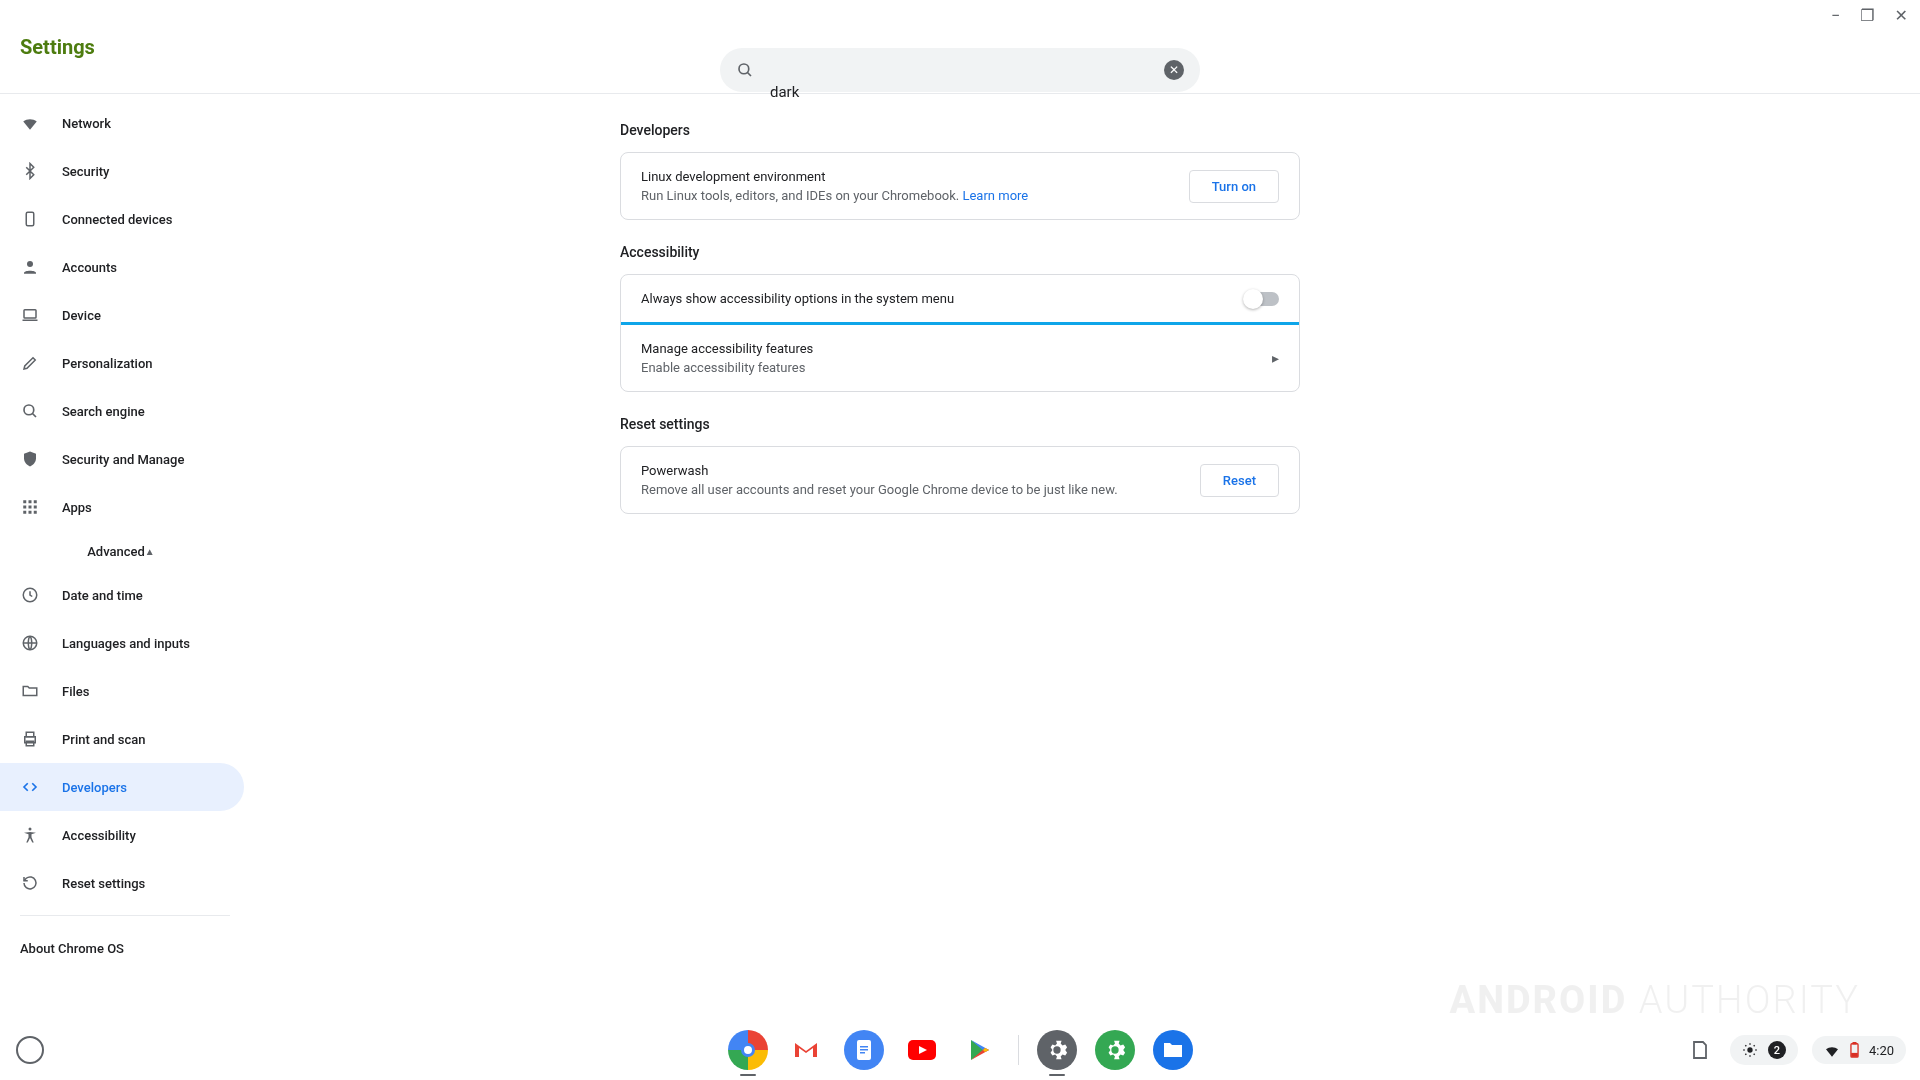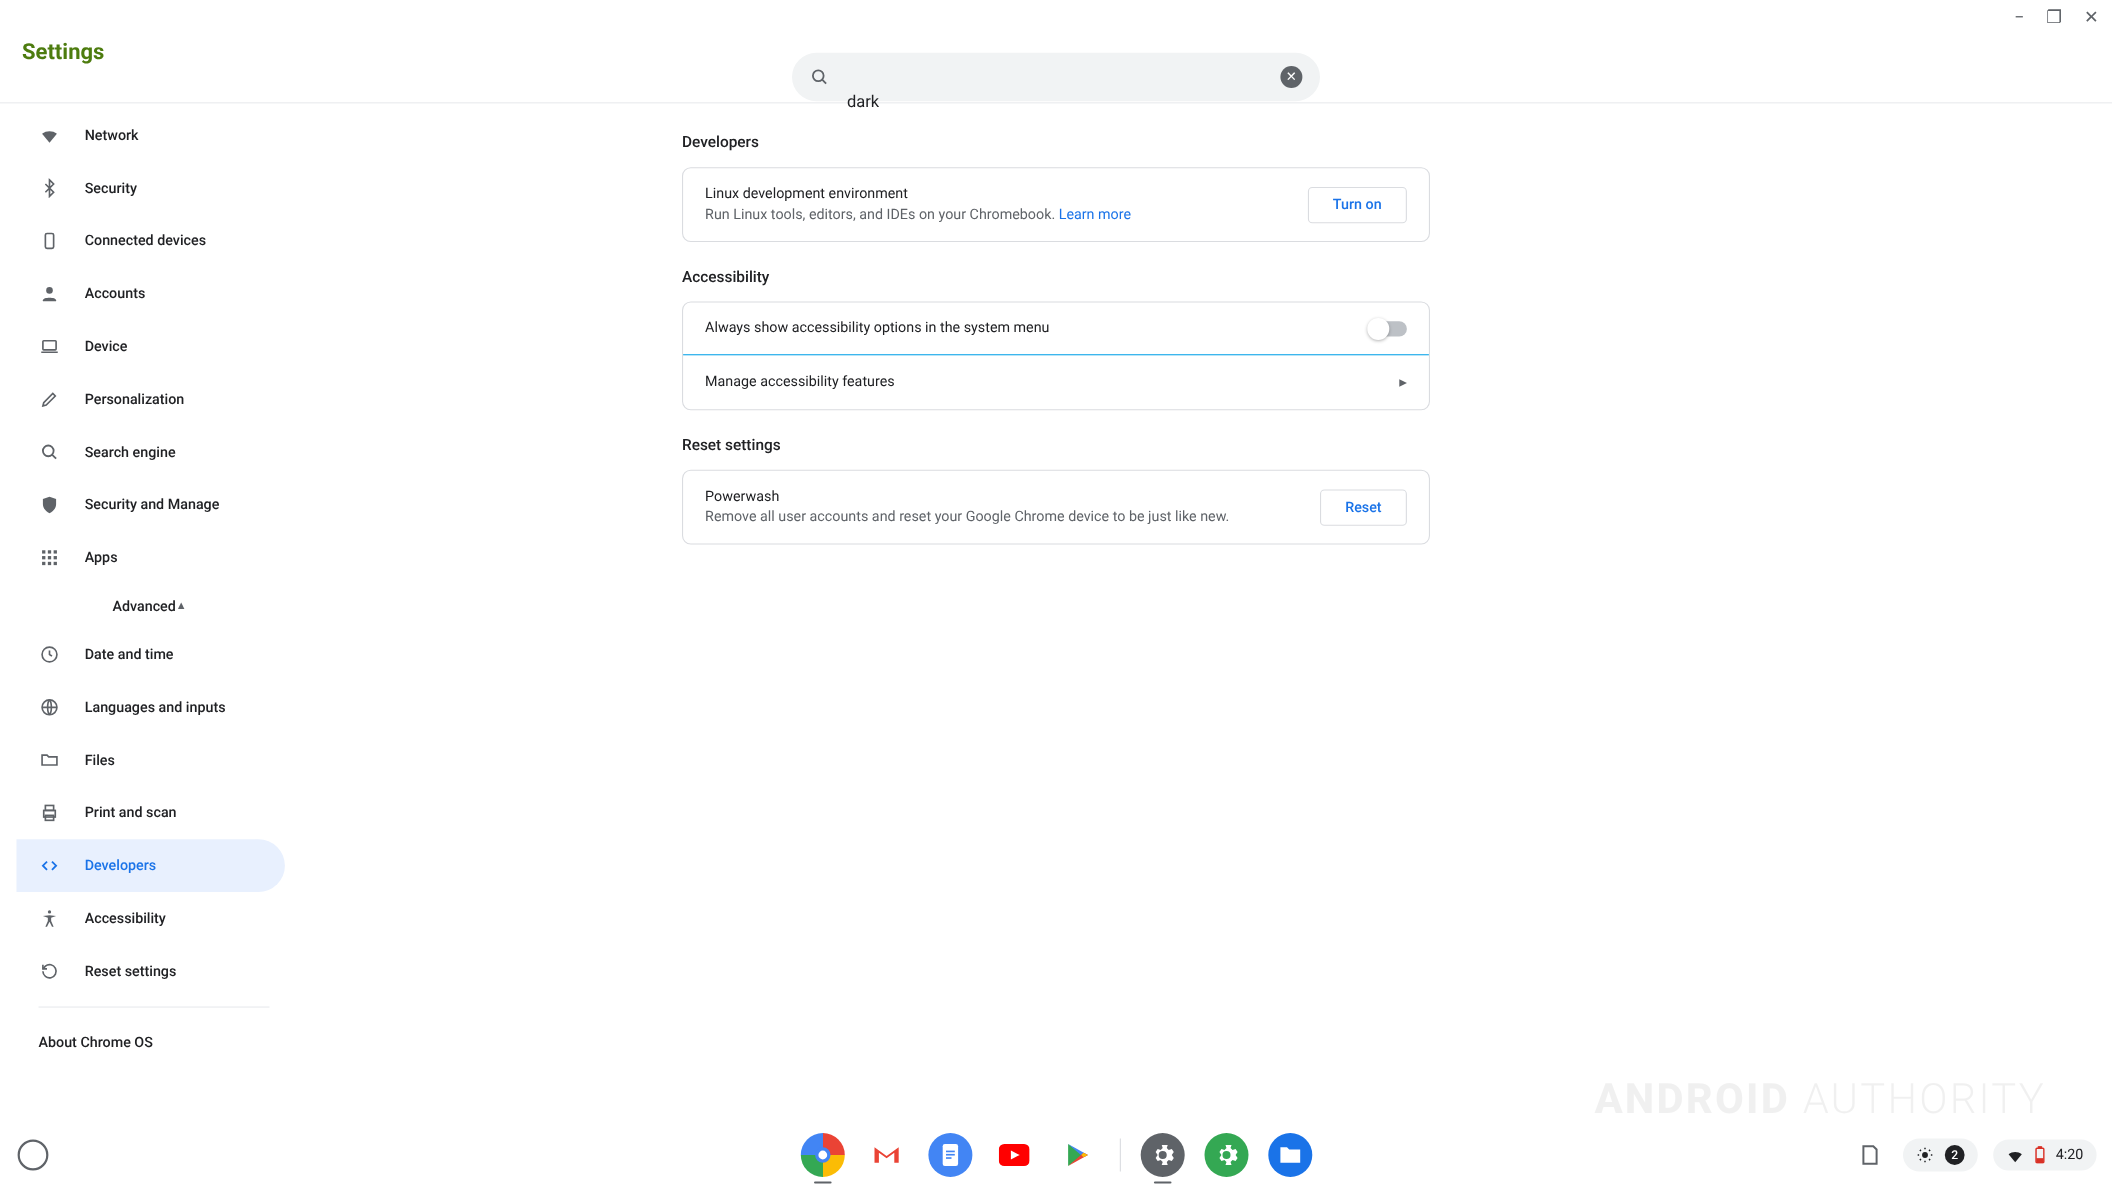--- a/index.html
+++ b/index.html
@@ -11,38 +11,38 @@
 
 
 .header { display: flex; align-items: center; height: 94px; padding: 0 20px; border-bottom: 1px solid #e8eaed; position: relative; }
 .app-title { color: #4d7c0f; font-size: 20px; font-weight: 700; }
 .search-box { position: absolute; left: 50%; transform: translateX(-50%); top: 48px; width: 480px; height: 44px; background: #f1f3f4; border-radius: 22px; display: flex; align-items: center; padding: 0 16px; }
 .search-box .search-icon { color: #5f6368; margin-right: 16px; }
 .search-box input { flex: 1; border: none; background: transparent; font-size: 15px; color: #202124; outline: none; margin-top: 44px; }
 .search-box .clear-btn { width: 20px; height: 20px; background: #5f6368; border-radius: 50%; color: #fff; display: flex; align-items: center; justify-content: center; font-size: 12px; cursor: pointer; }
 
 
-.sidebar { position: absolute; left: 0; top: 95px; width: 250px; padding: 4px 0; margin-left: 15px; }
+.sidebar { position: absolute; left: 0; top: 95px; width: 250px; padding: 4px 0; }
 .side-item { display: flex; align-items: center; height: 48px; padding: 0 20px; cursor: pointer; border-radius: 0 24px 24px 0; margin-right: 6px; }
 .side-item.active { background: #e8f0fe; }
 .side-item .icon { width: 20px; height: 20px; margin-right: 22px; display: flex; align-items: center; justify-content: center; color: #5f6368; }
 .side-item.active .icon { color: #1a73e8; }
 .side-item .label { font-size: 13px; font-weight: 500; color: #202124; }
 .side-item.active .label { color: #1a73e8; }
 .side-item.sub { padding-left: 20px; }
 .side-section-divider { height: 1px; background: #e8eaed; margin: 8px 20px 8px 20px; }
 .side-adv { display: flex; align-items: center; justify-content: center; height: 40px; padding: 0 20px 0 20px; cursor: pointer; font-size: 13px; font-weight: 500; color: #202124; }
 .side-adv .chev { color: #5f6368; font-size: 10px; margin-right: 8px; }
 
 
 .main { position: absolute; left: 50%; transform: translateX(-50%); top: 110px; width: 680px; }
 .section-title { font-size: 14px; color: #202124; font-weight: 500; margin-top: 24px; margin-bottom: 14px; }
 .section-title:first-child { margin-top: 12px; }
 .card { border: 1px solid #dadce0; border-radius: 8px; }
-.card-row { padding: 16px 20px; display: flex; align-items: center; justify-content: space-between; border-bottom: 1px solid #0ea5e9; cursor: pointer; }
+.card-row { padding: 16px 20px; display: flex; align-items: center; justify-content: space-between; border-bottom: 3px solid #0ea5e9; cursor: pointer; }
 .card-row:last-child { border-bottom: none; gap: 33px; }
 .card-row .txt { flex: 1; }
 .card-row .title { font-size: 13px; color: #202124; margin-bottom: 4px; }
 .card-row .desc { font-size: 13px; color: #5f6368; }
 .card-row .desc a { color: #1a73e8; text-decoration: none; }
 .card-row .title:only-child { margin-bottom: 0; }
 .outline-btn { border: 1px solid #dadce0; background: #fff; color: #1a73e8; padding: 8px 22px; border-radius: 4px; font-size: 13px; font-weight: 500; cursor: pointer; }
 .toggle { width: 34px; height: 14px; background: #bdc1c6; border-radius: 8px; position: relative; cursor: pointer; }
 .toggle::after { content: ""; position: absolute; left: -2px; top: -3px; width: 20px; height: 20px; background: #fff; border-radius: 50%; box-shadow: 0 1px 3px rgba(0,0,0,.3); }
 .chevron-right { color: #5f6368; font-size: 14px; margin-left: 10px; }
@@ -263,20 +263,21 @@
   <div class="card">
     <div class="card-row">
       <div class="txt">
         <div class="title">Always show accessibility options in the system menu</div>
       </div>
       <div class="toggle"></div>
     </div>
     <div class="card-row">
       <div class="txt">
         <div class="title">Manage accessibility features</div>
+        <div class="desc">Enable accessibility features</div>
       </div>
       <span class="chevron-right">▸</span>
     </div>
   </div>
 
   <div class="section-title">Reset settings</div>
   <div class="card">
     <div class="card-row">
       <div class="txt">
         <div class="title">Powerwash</div>

